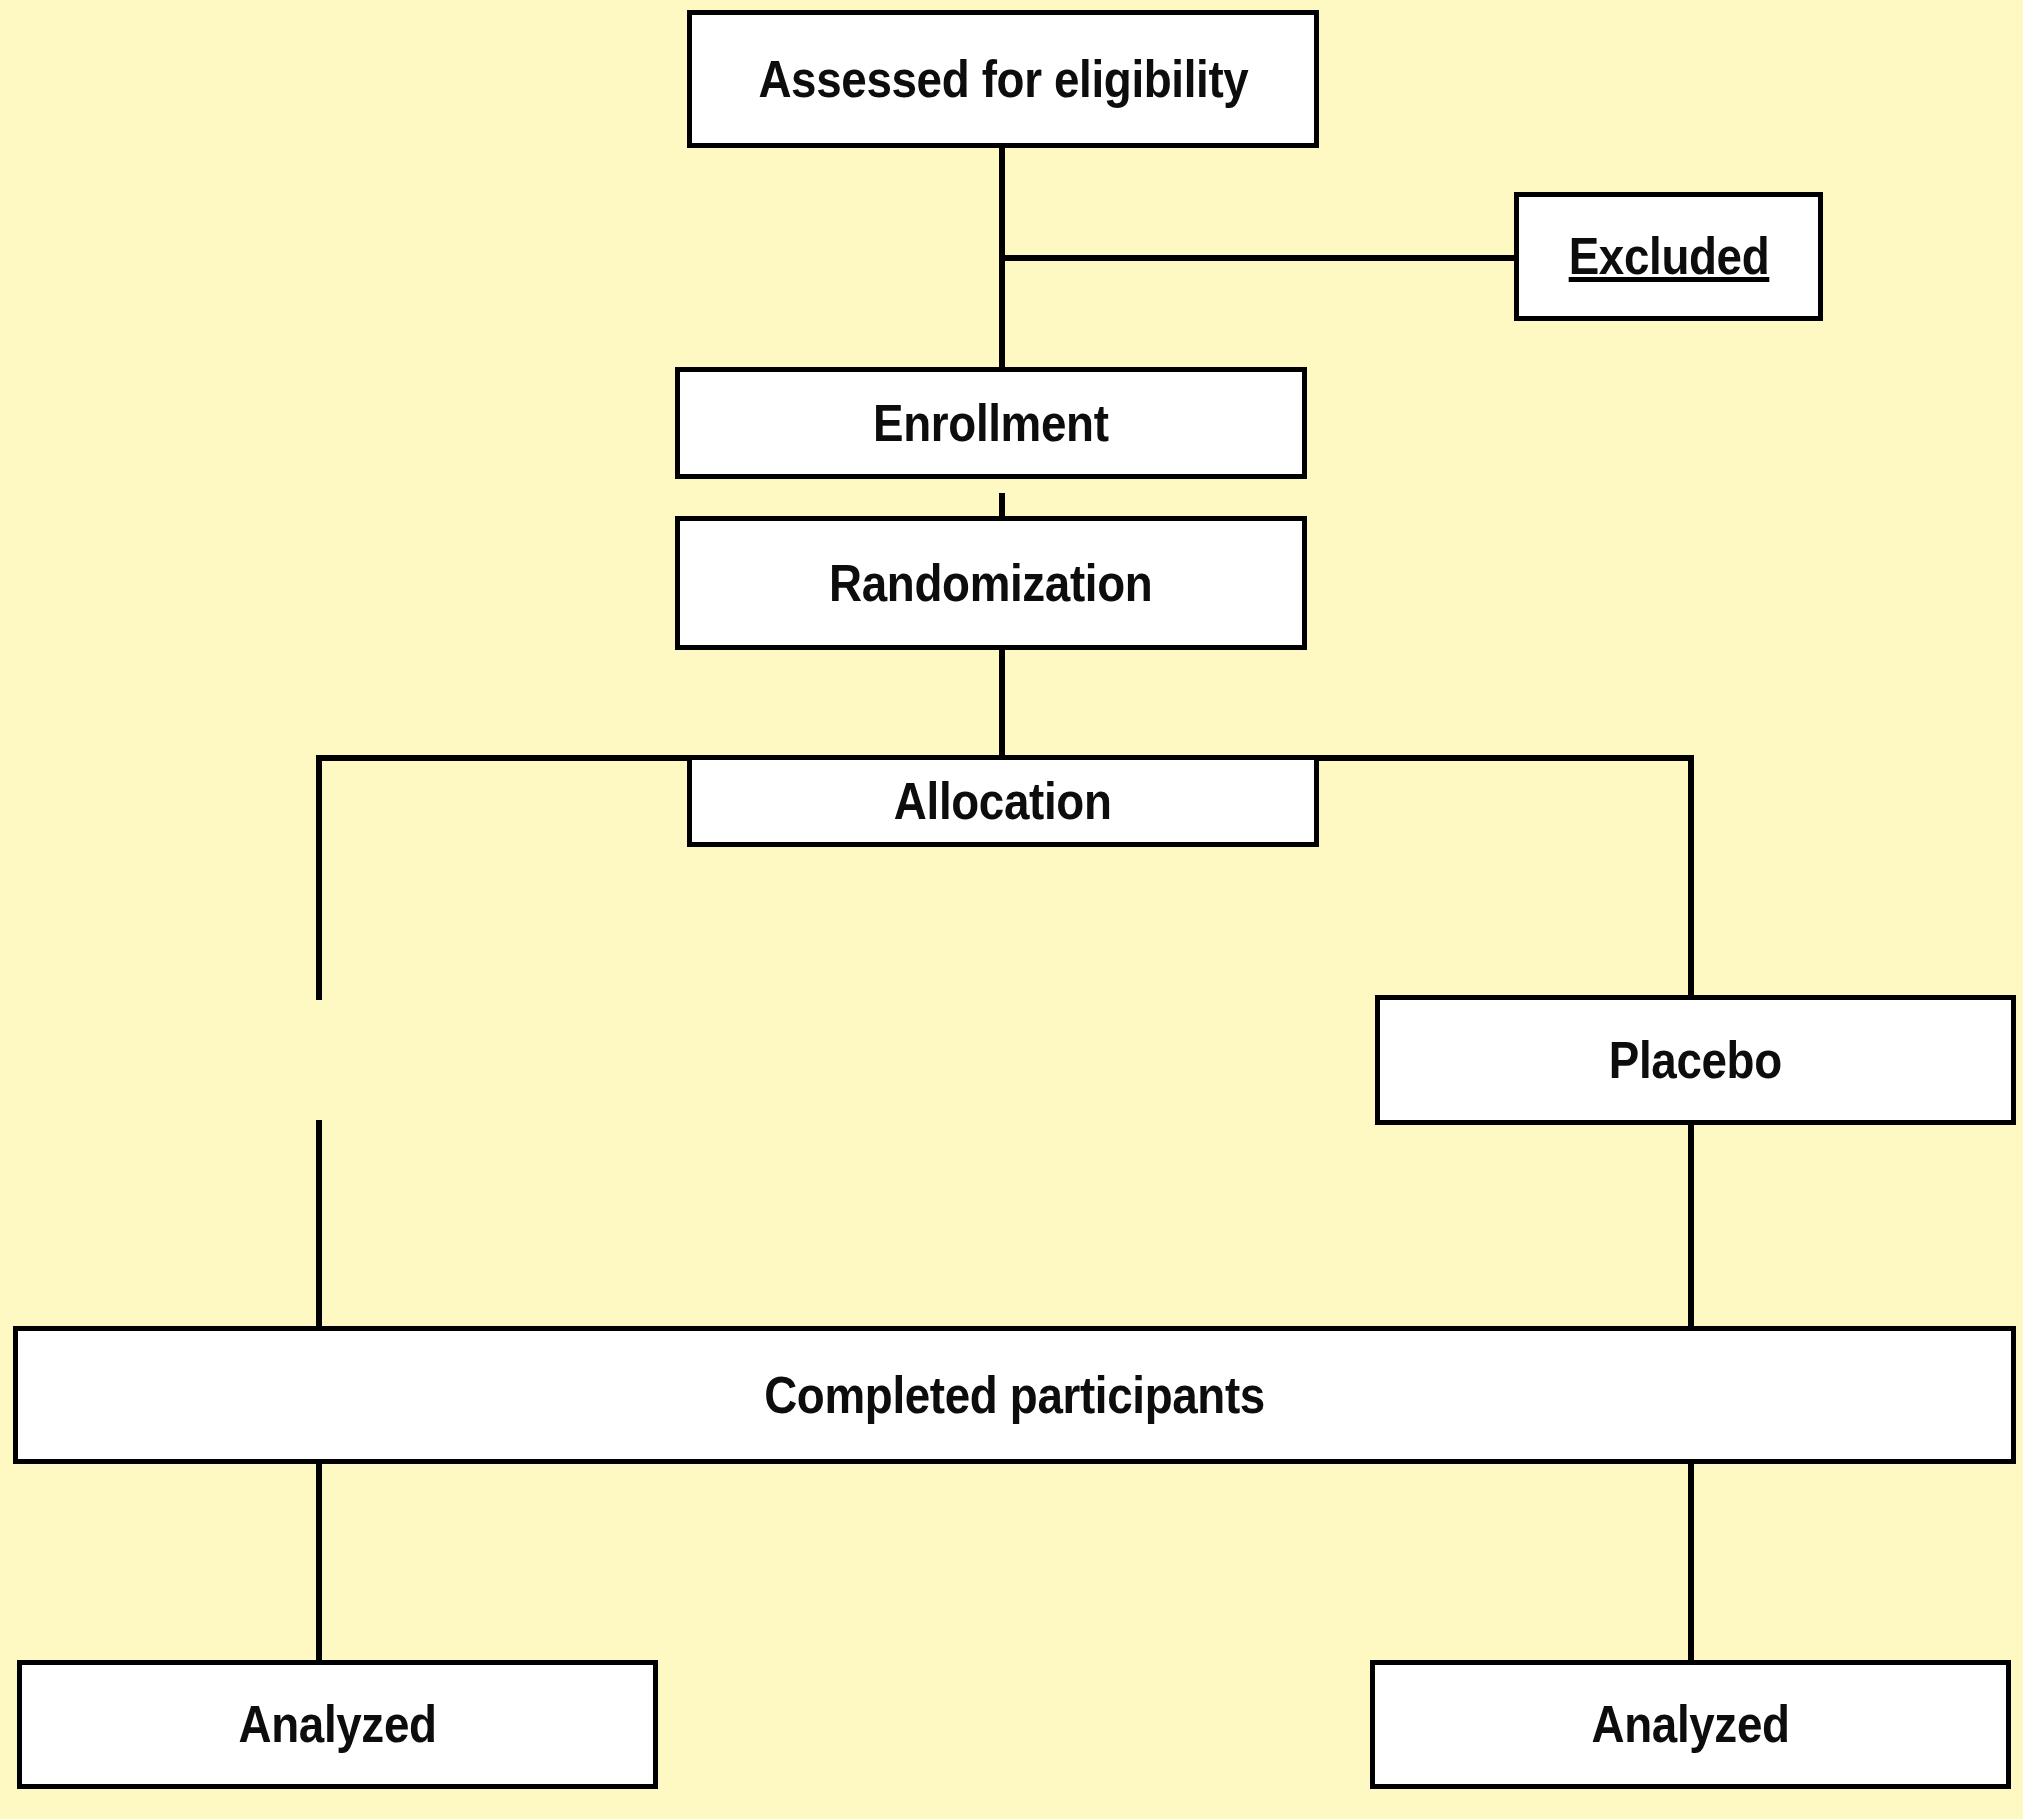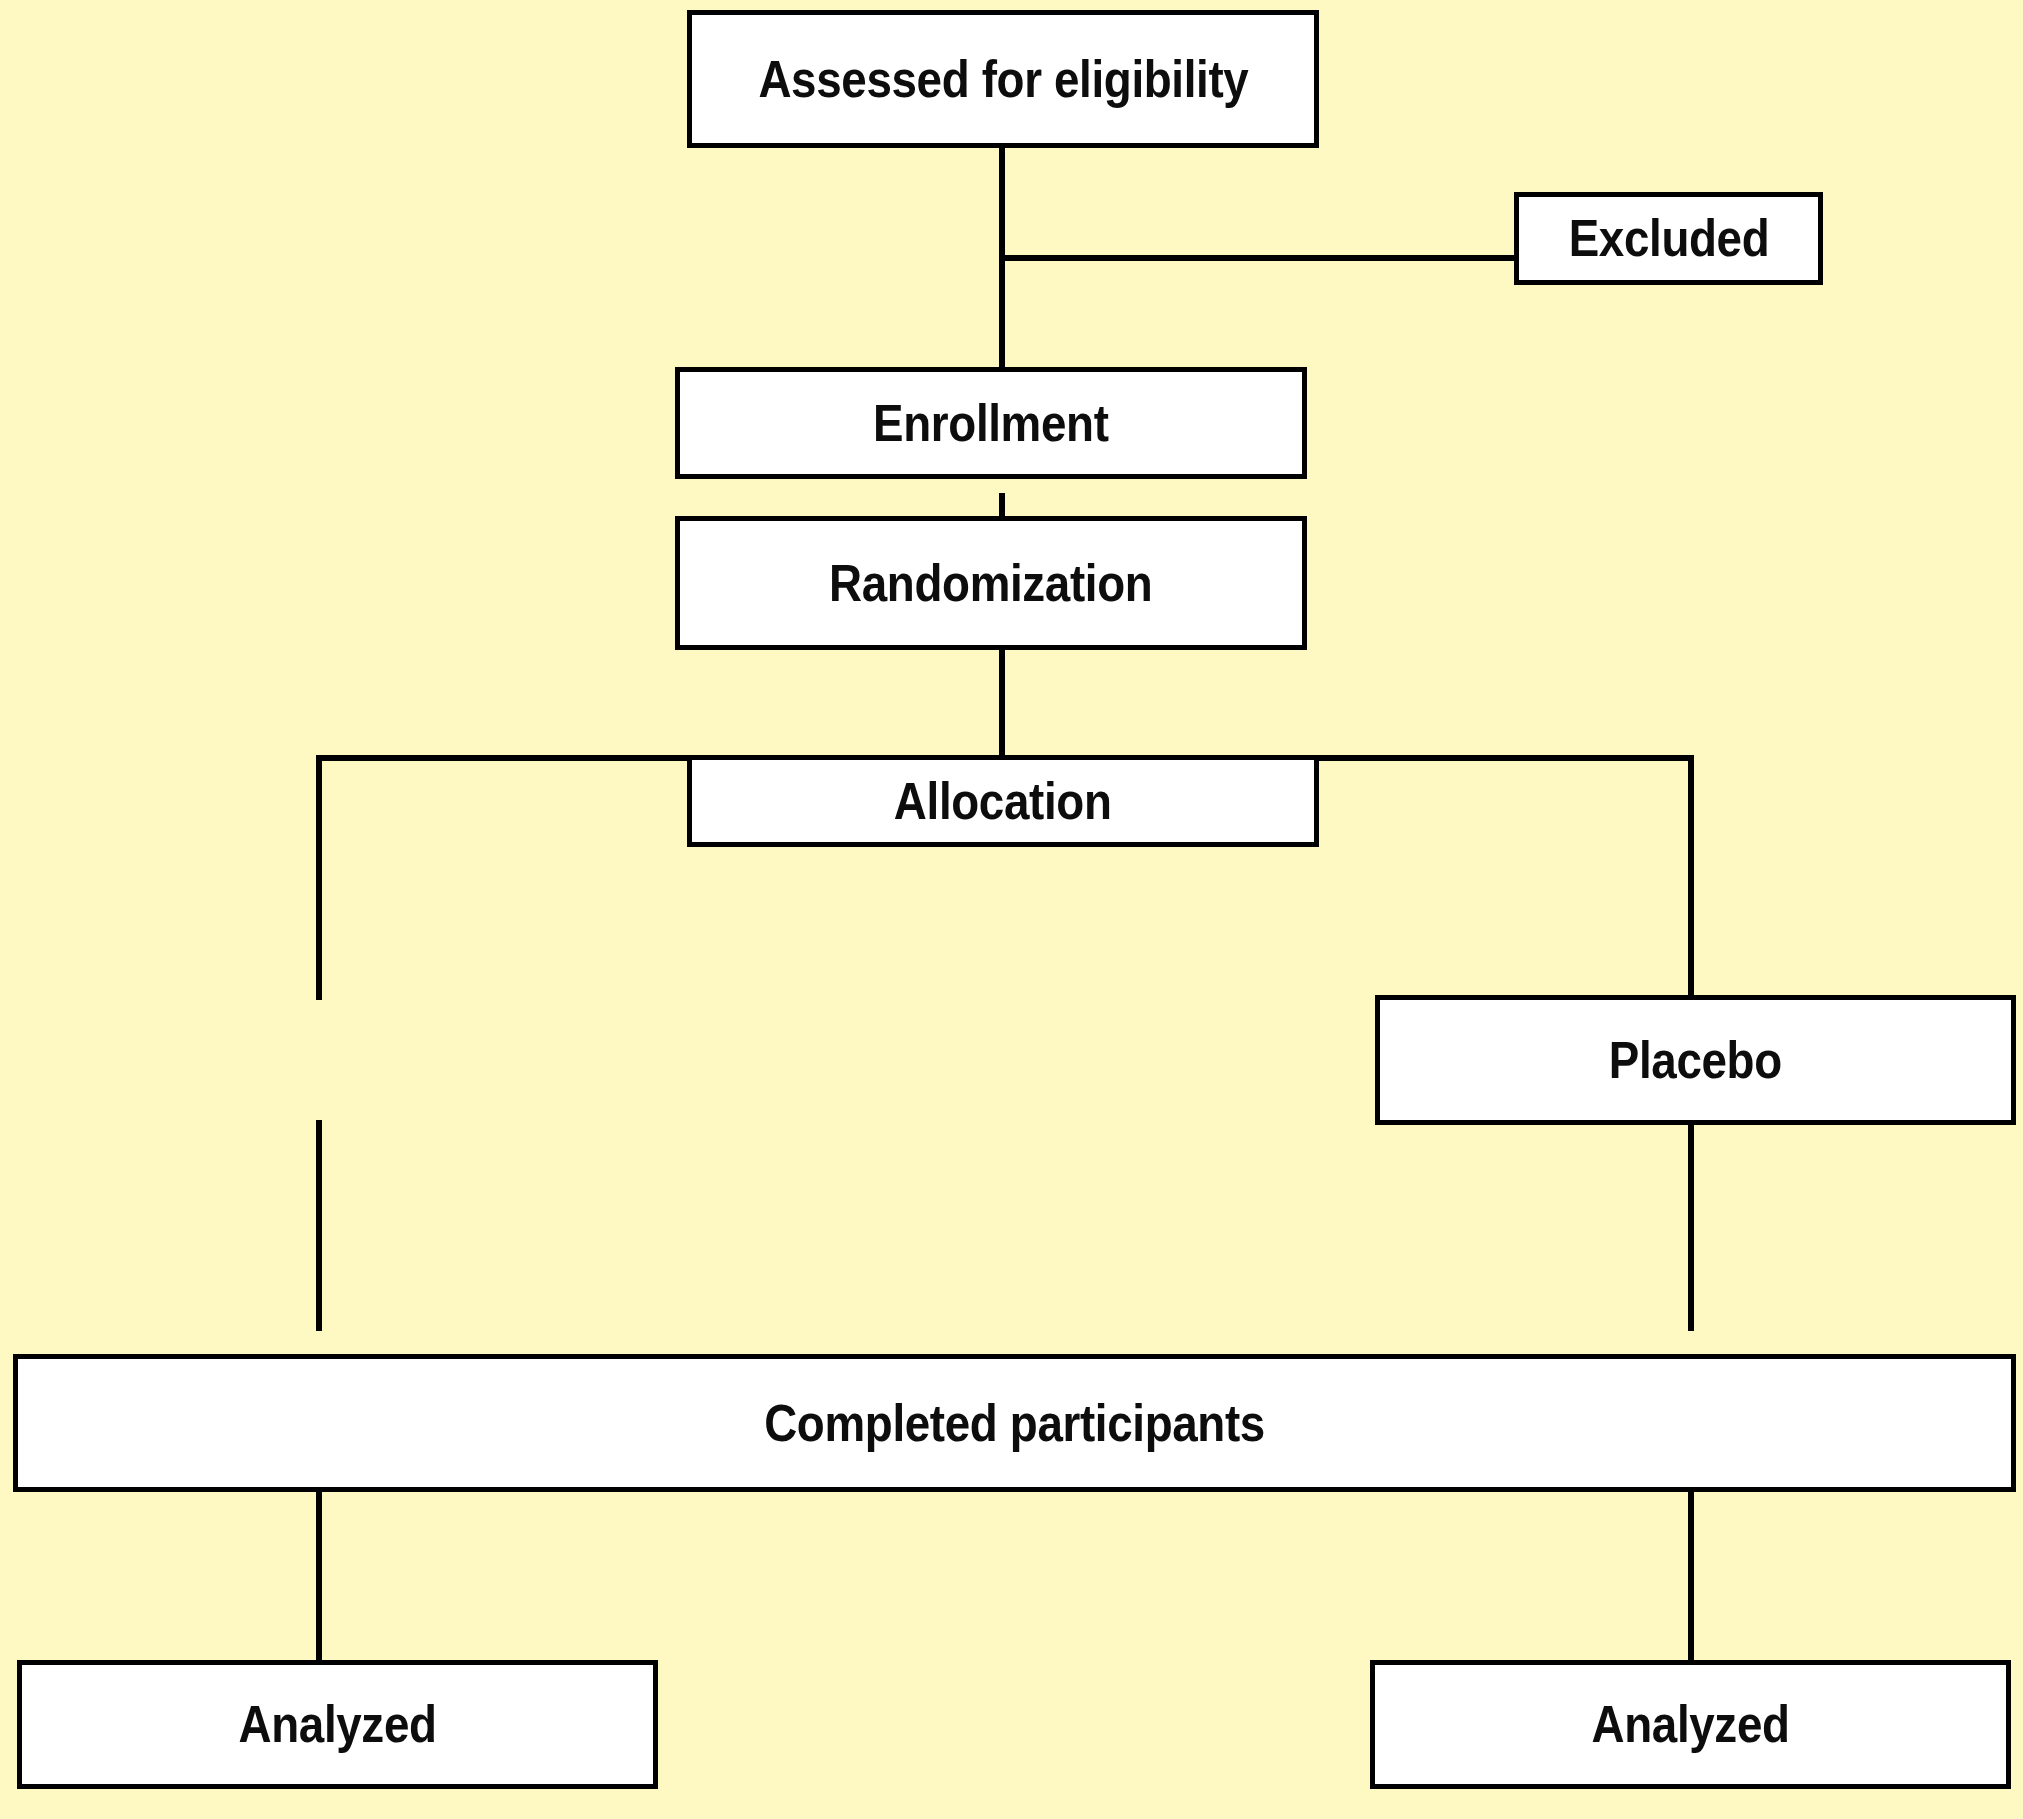--- a/index.html
+++ b/index.html
@@ -39,27 +39,27 @@
   .conn {
     position: absolute;
     background: #000000;
     z-index: 1;
   }
   .conn.v { width: 5.9px; }
   .conn.h { height: 5.9px; }
 
   
   #n-eligibility          { left: 687px;  top: 10px;   width: 632px;  height: 138px; }
-  #n-excluded             { left: 1514px; top: 192px;  width: 309px;  height: 93px; }
+  #n-excluded             { left: 1514px; top: 192px;  width: 309px;  height: 129px; text-decoration: underline; }
   #n-enrollment           { left: 675px;  top: 367px;  width: 632px;  height: 112px; }
   #n-randomization        { left: 675px;  top: 516px;  width: 632px;  height: 134px; }
   #n-allocation           { left: 687px;  top: 755px;  width: 632px;  height: 92px; }
   #n-cherry               { left: 15px;   top: 995px; width: 639px;  height: 130px; }
   #n-placebo              { left: 1375px; top: 995px; width: 641px;  height: 130px; justify-content: center; }
-  #n-completed            { left: 12.6px;   top: 1326px; width: 2003px; height: 138px; margin-top: 28px; }
+  #n-completed            { left: 12.6px;   top: 1326px; width: 2003px; height: 138px; }
   #n-analyzed-left        { left: 17px;   top: 1660px; width: 641px;  height: 129px; }
   #n-analyzed-right       { left: 1370px; top: 1660px; width: 641px;  height: 129px; }
 
   
   #c-elig-stem            { left: 999px; top: 143px;  height: 229px; }
   #c-excl-branch          { left: 999px; top: 255px;  width: 519px;  }
   #c-enroll-rand          { left: 999px; top: 493px;  height: 27px;  }
   #c-rand-alloc           { left: 999px; top: 645px;  height: 115px; }
   #c-alloc-bar            { left: 316px;  top: 755px;  width: 1378px; }
   #c-alloc-left-drop      { left: 316px;  top: 755px;  height: 245px; }

